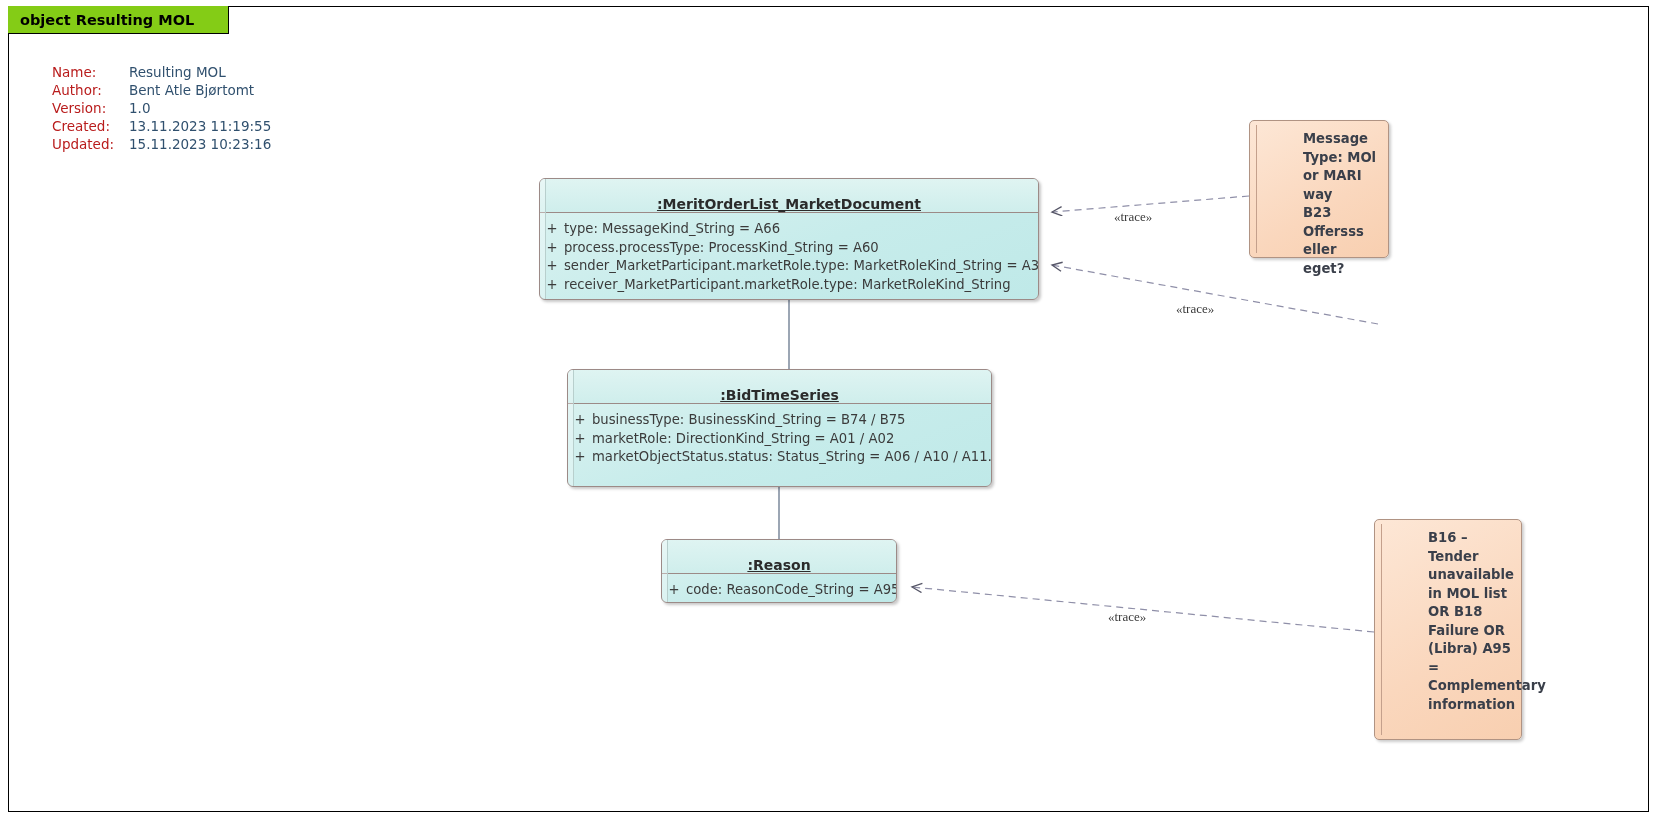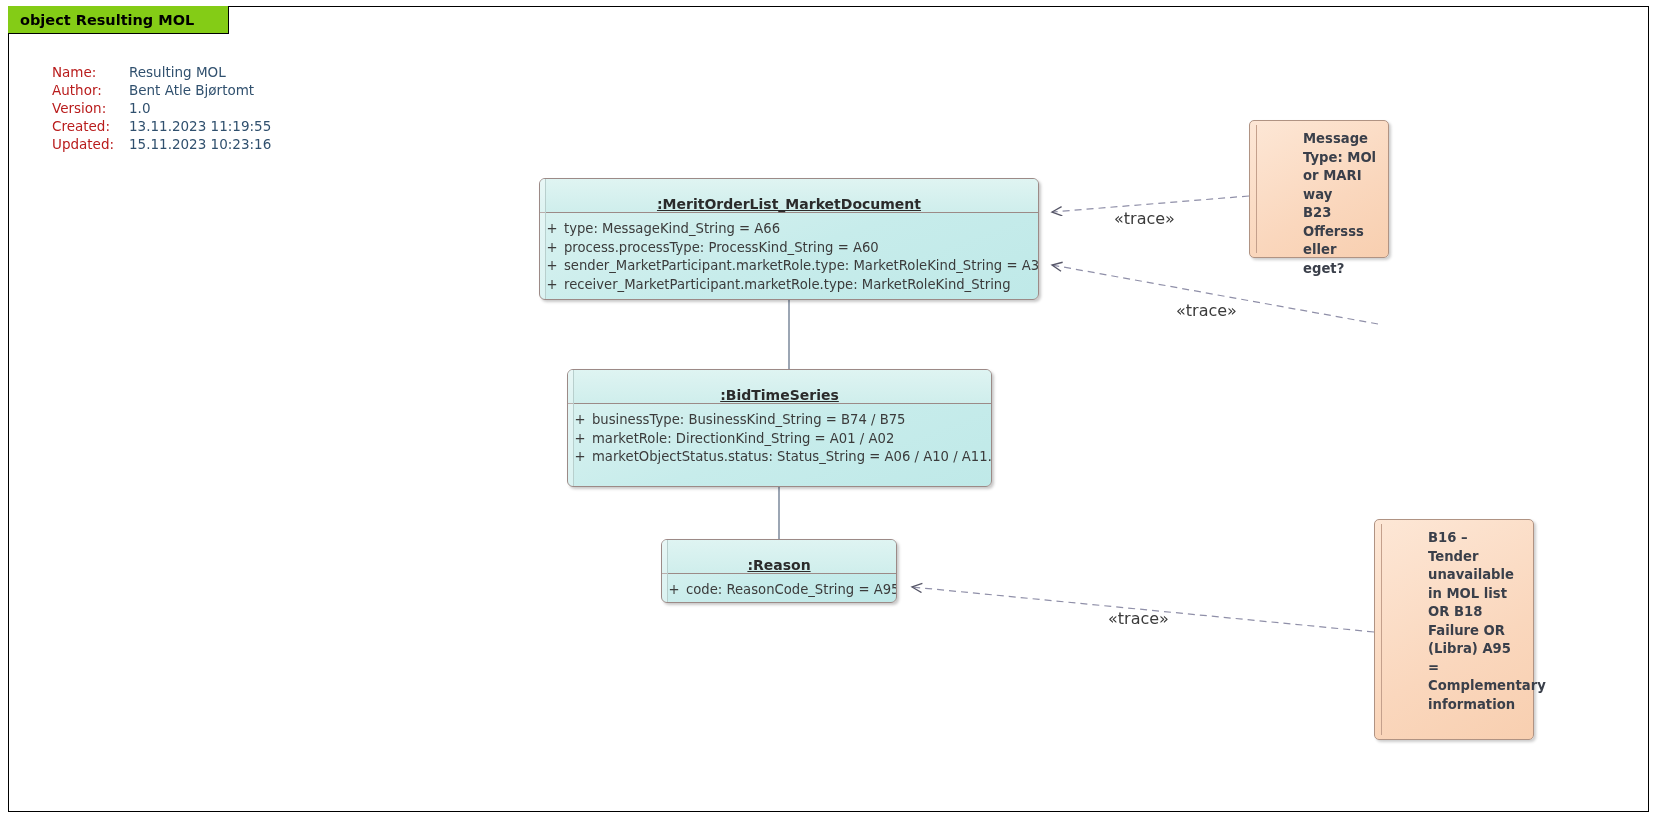--- a/index.html
+++ b/index.html
@@ -40,21 +40,21 @@
   
   .note{position:absolute;box-sizing:border-box;border:1px solid #b09383;border-radius:5px;
     background:linear-gradient(150deg,#fde7d6 0%,#fad7bd 60%,#f8cfb0 100%);
     box-shadow:2px 2px 3px rgba(0,0,0,.20);}
   .note-bar{position:absolute;left:6px;top:4px;bottom:4px;width:1px;background:#c4a08c;}
   .note-txt{position:absolute;left:17px;right:8px;top:9px;font-size:13.2px;font-weight:bold;
     color:#3a3f4a;line-height:18.5px;white-space:pre-line;margin-left:36px;}
 
   
   svg.links{position:absolute;left:0;top:0;width:1659px;height:821px;pointer-events:none;}
-  .trace-label{position:absolute;font-size:16px;color:#3b3b3b;white-space:nowrap;}
+  .trace-label{position:absolute;font-size:13px;color:#3b3b3b;white-space:nowrap;font-family:Liberation Serif, serif;}
 </style>
 </head>
 <body>
 
 <div id="canvas">
 
   <div class="frame"></div>
   <div class="frame-tab">object Resulting MOL</div>
   <div class="frame-tab-corner" style="left: 207px;"></div>
 
@@ -167,21 +167,21 @@
     <div class="note-bar"></div>
     <div class="note-txt">Message
 Type: MOl
 or MARI way
 B23
 Offersss
 eller eget?</div>
   </div>
 
 
-  <div class="note" style="left:1374px;top:519px;width:160px;height:221px;">
+  <div class="note" style="left:1374px;top:519px;width:148px;height:221px;">
     <div class="note-bar"></div>
     <div class="note-txt">B16 –
 Tender
 unavailable
 in MOL list
 OR B18
 Failure OR
 (Libra) A95
 =
 Complementary

